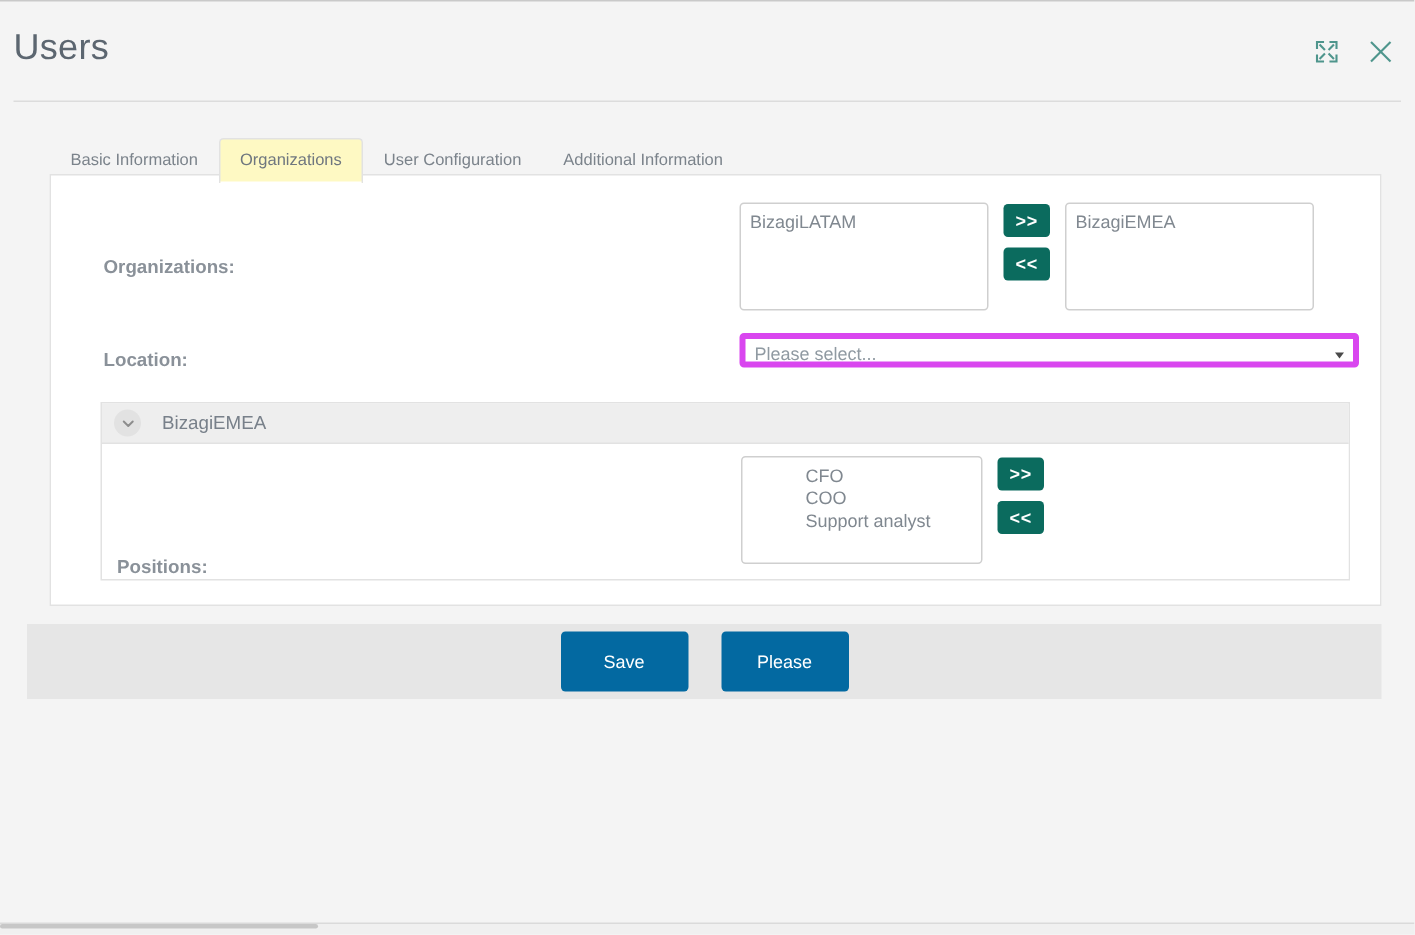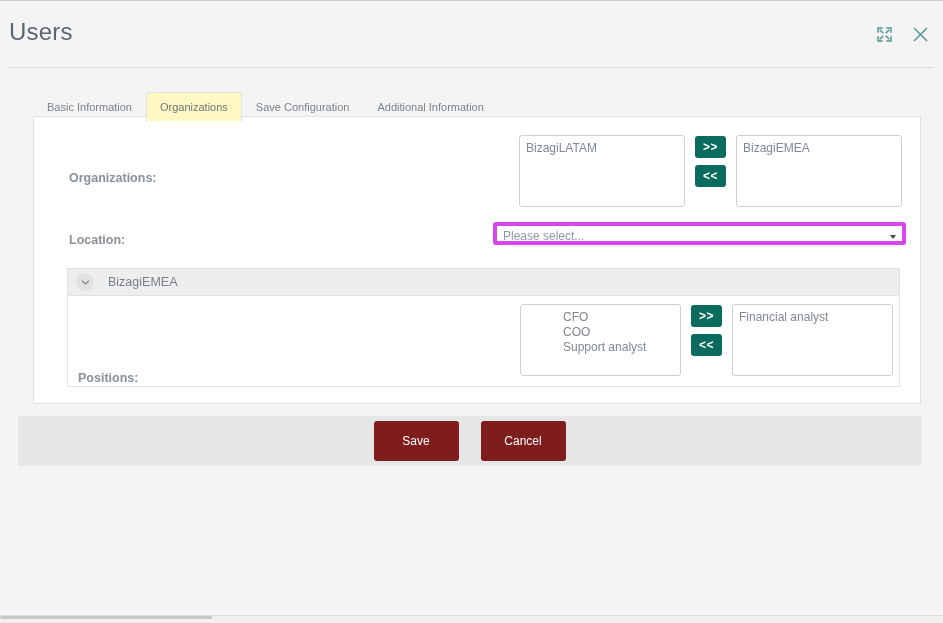--- a/index.html
+++ b/index.html
@@ -146,21 +146,20 @@
     left: 17px;
     top: 38px;
     text-align: center;
   }
 
   .dual-list {
     position: absolute;
     display: flex;
     align-items: flex-start;
     gap: 0;
-    margin-left: 26px;
   }
   .listbox {
     background: #ffffff;
     border: 1px solid #cfcfcf;
     border-radius: 3px;
     box-sizing: border-box;
     overflow: hidden;
     padding: 5px 0 0 0;
   }
   .listbox .opt {
@@ -281,21 +280,21 @@
   .footer-bar {
     margin: 12px 22px 0 18px;
     background: #e6e6e6;
     height: 50px;
     display: flex;
     align-items: center;
     justify-content: center;
     gap: 22px;
   }
   .footer-btn {
-    background: #7f1d1d;
+    background: #0369a1;
     color: #ffffff;
     border: none;
     border-radius: 3px;
     width: 85px;
     height: 40px;
     font-size: 12px;
     cursor: pointer;
     font-family: "Liberation Sans", sans-serif;
     padding: 0;
     line-height: 23px;
@@ -359,21 +358,21 @@
         </svg>
       </button>
     </div>
     <div class="topbar-sep"></div>
   </div>
 
   <div class="tabs-wrap">
     <div class="tabs">
       <div class="tab">Basic Information</div>
       <div class="tab active">Organizations</div>
-      <div class="tab">Save Configuration</div>
+      <div class="tab">User Configuration</div>
       <div class="tab">Additional Information</div>
     </div>
   </div>
 
   <div class="card">
 
     <div class="form-row row-organizations">
       <div class="form-label">Organizations:</div>
 
       <div class="dual-list" style="left:441px; top:6px;">
@@ -414,31 +413,28 @@
         <div class="dual-list" style="left:426px; top:8px;">
           <div class="listbox" style="width:161px; height:72px;padding-left:36px;">
             <div class="opt">CFO</div>
             <div class="opt">COO</div>
             <div class="opt">Support analyst</div>
           </div>
           <div class="transfer-col" style="margin:1px 10px 0 10px;">
             <button class="xfer-btn" style="width:31px; height:22px;">&gt;&gt;</button>
             <button class="xfer-btn" style="width:31px; height:22px;">&lt;&lt;</button>
           </div>
-          <div class="listbox" style="width:161px; height:72px;">
-            <div class="opt">Financial analyst</div>
-          </div>
         </div>
       </div>
     </div>
 
   </div>
 
   <div class="footer-bar">
     <button class="footer-btn">Save</button>
-    <button class="footer-btn">Cancel</button>
+    <button class="footer-btn">Please</button>
   </div>
 
   <div class="bottom-strip"></div>
   <div class="bottom-rule"></div>
   <div class="bottom-scroll"></div>
 
 </div>
 
 </body></html>

